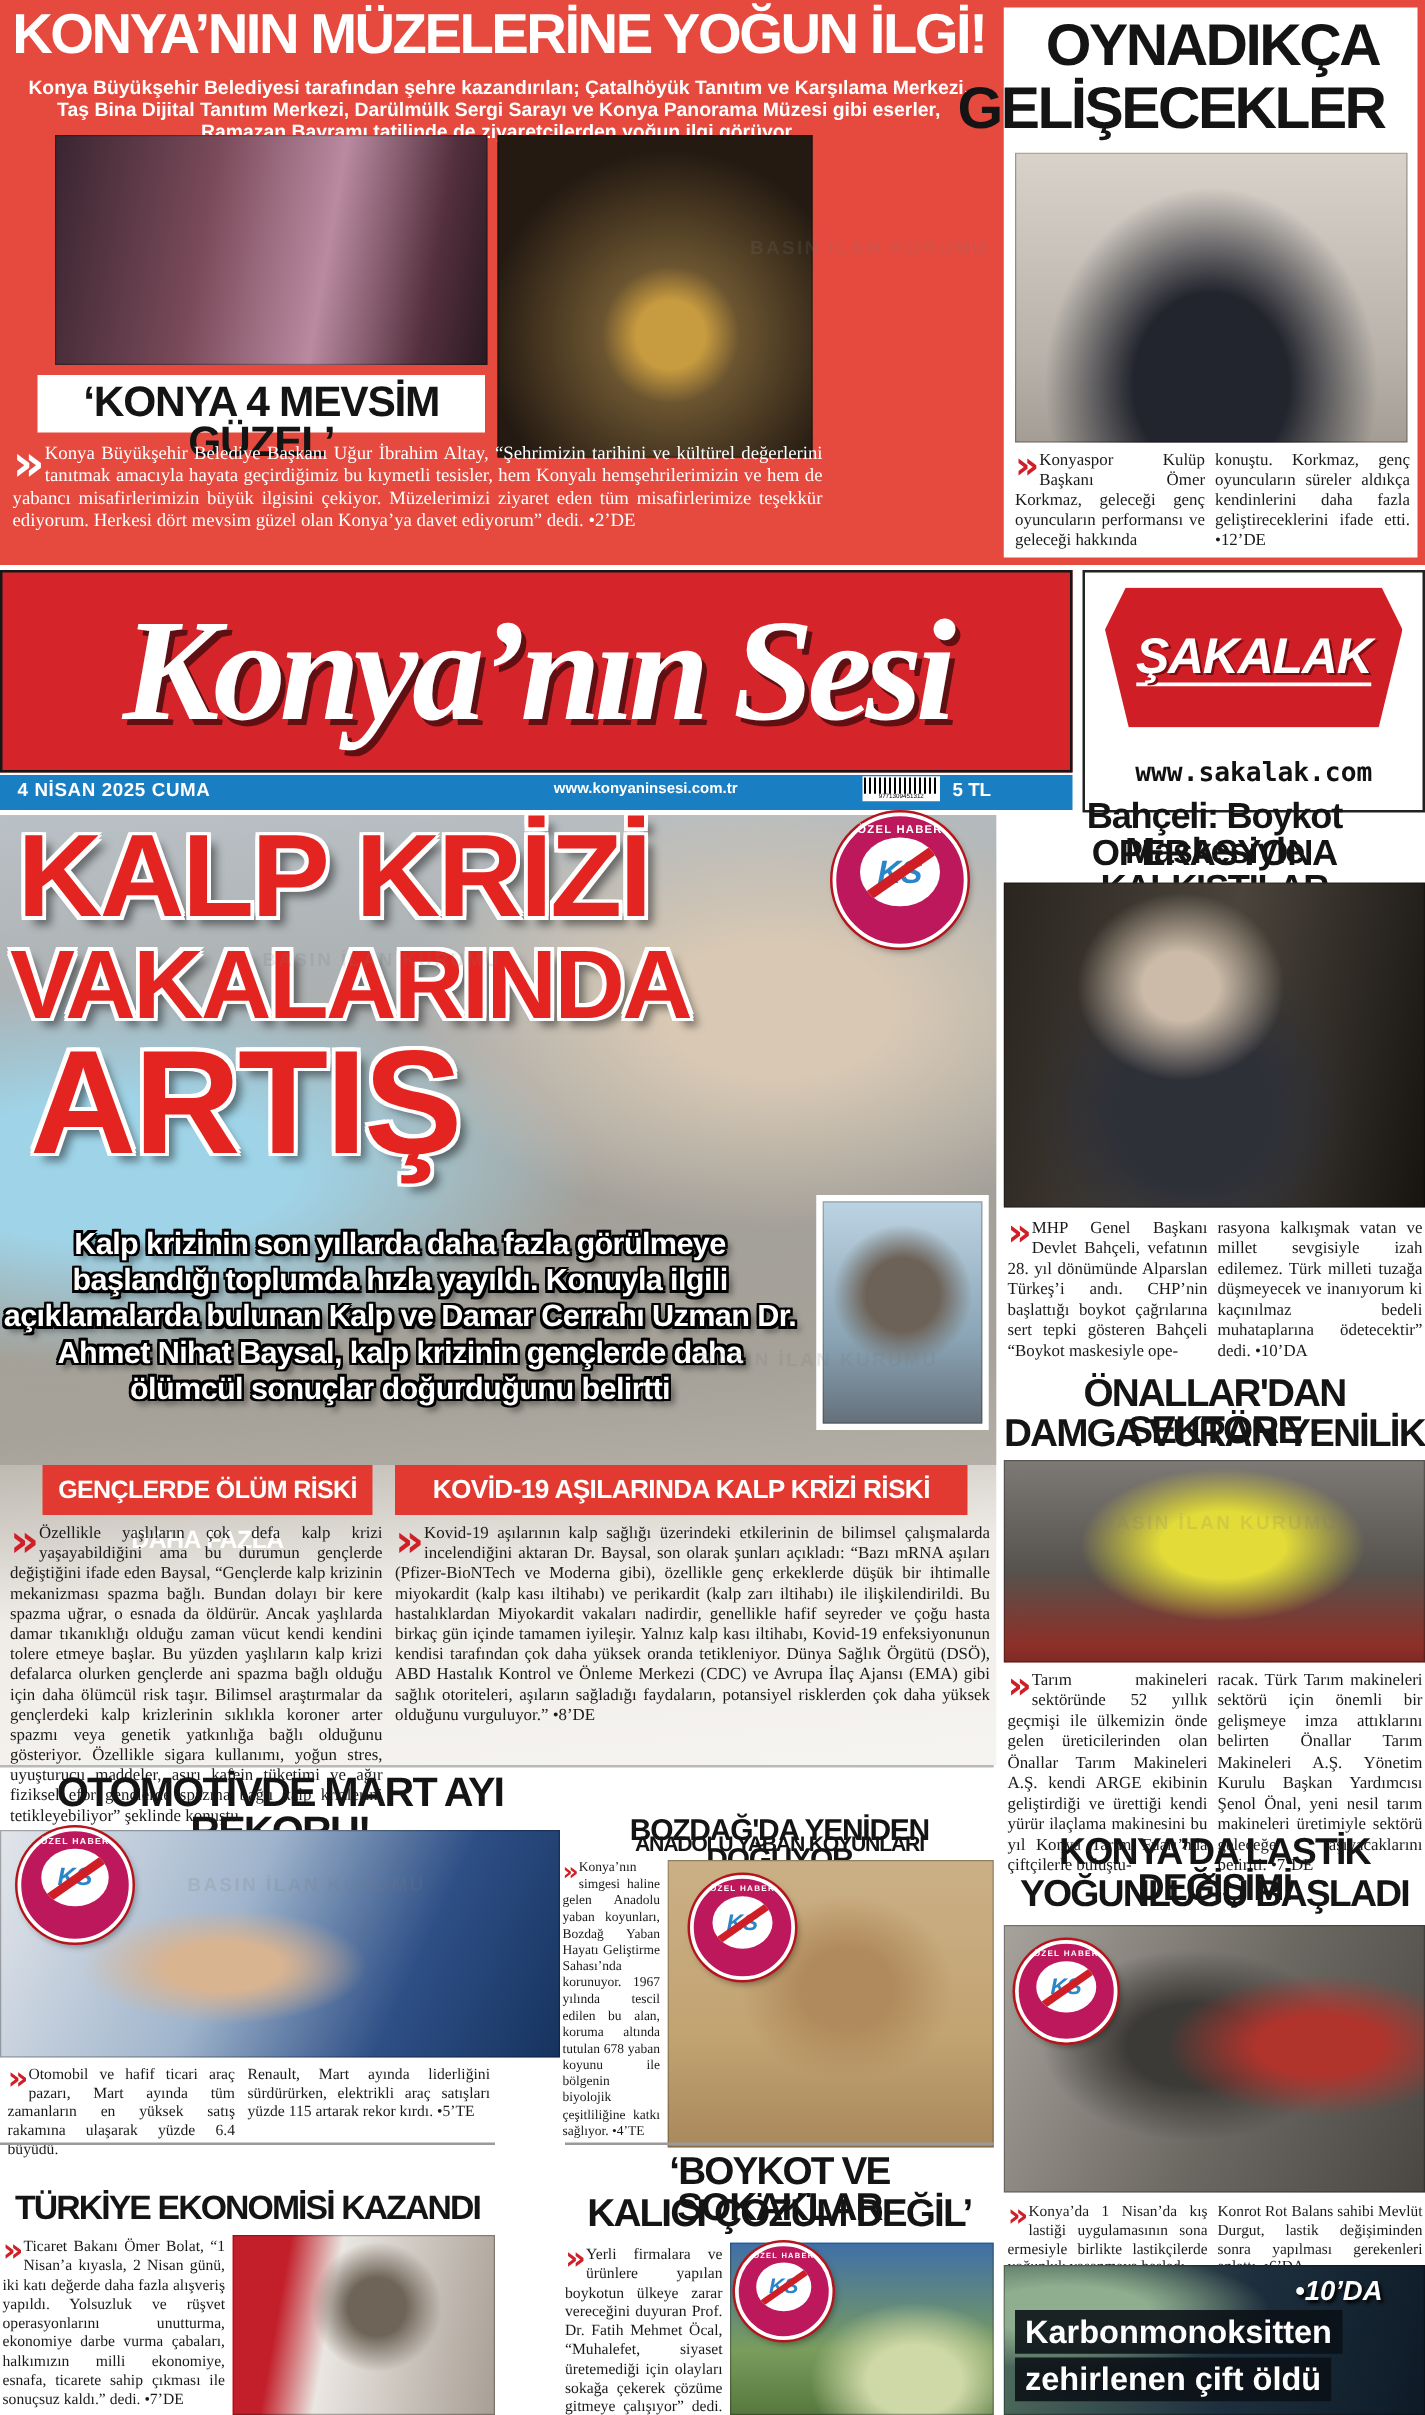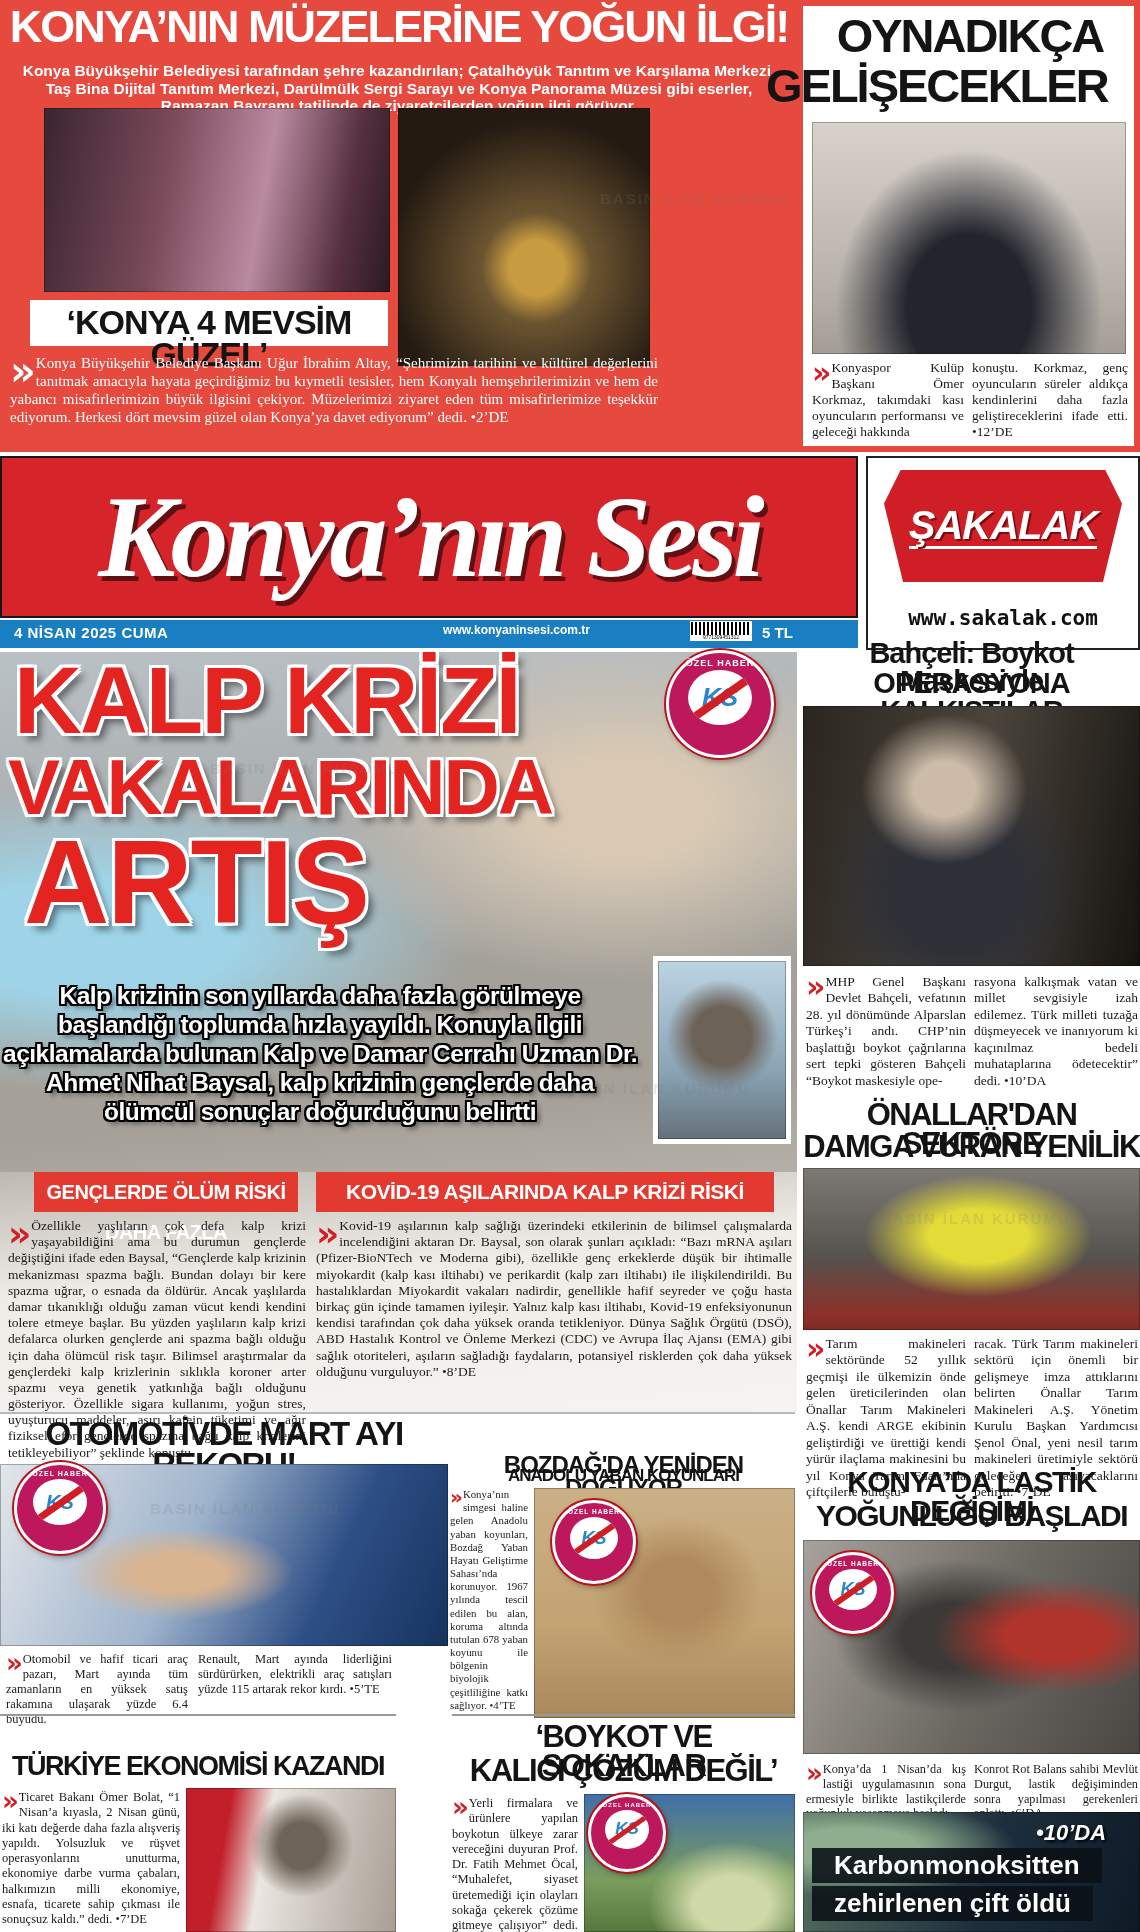--- a/index.html
+++ b/index.html
@@ -28,21 +28,21 @@
       text-shadow:-3px -3px 0 #fff,3px -3px 0 #fff,-3px 3px 0 #fff,3px 3px 0 #fff,
                   0 -3px 0 #fff,0 3px 0 #fff,-3px 0 0 #fff,3px 0 0 #fff,
                   7px 7px 7px rgba(0,0,0,.45);}
   .outline-white{color:#fff;font-weight:bold;
       text-shadow:-2px -2px 0 #000,2px -2px 0 #000,-2px 2px 0 #000,2px 2px 0 #000,
                   0 -2px 0 #000,0 2px 0 #000,-2px 0 0 #000,2px 0 0 #000,
                   4px 4px 5px rgba(0,0,0,.6);}
   .cap{font-family:"Liberation Serif",serif;color:#1a1a1a;text-align:justify;}
   .barcode{background:repeating-linear-gradient(90deg,#000 0 2px,#fff 2px 4px);}
   .pill{background:rgba(10,16,22,.88);color:#fff;font-weight:bold;
-        padding:2px 22px;display:inline-block;}
+        padding:2px 8px;display:inline-block;}
 </style>
 </head>
 <body>
 
 <div id="page">
 
   <div class="abs" style="left:0;top:0;width:1140px;height:452px;background:#e6493d;"></div>
 
   <div class="abs hl" style="left:0;top:6px;width:798px;font-size:45px;color:#fff;letter-spacing:-2px;">KONYA’NIN MÜZELERİNE YOĞUN İLGİ!</div>
   <div class="abs" style="left:16px;top:62px;width:766px;font-size:15.5px;font-weight:bold;color:#fff;
@@ -60,21 +60,21 @@
     <span class="chev white" style="font-size:40px;">»</span><span>Konya Büyükşehir Belediye Başkanı Uğur İbrahim Altay, “Şehrimizin tarihini ve kültürel değerlerini tanıtmak amacıyla hayata geçirdiğimiz bu kıymetli tesisler, hem Konyalı hemşehrilerimizin ve hem de yabancı misafirlerimizin büyük ilgisini çekiyor. Müzelerimizi ziyaret eden tüm misafirlerimize teşekkür ediyorum. Herkesi dört mevsim güzel olan Konya’ya davet ediyorum” dedi. •2’DE</span>
   </div>
 
   <div class="abs" style="left:803px;top:6px;width:331px;height:440px;background:#fff;"></div>
   <div class="abs hl" style="left:806px;top:14px;width:328px;font-size:47px;letter-spacing:-2px;">OYNADIKÇA</div>
   <div class="abs hl" style="left:766px;top:64px;width:328px;font-size:47px;letter-spacing:-2px;">GELİŞECEKLER</div>
   <div class="abs photo" style="left:812px;top:122px;width:314px;height:232px;
               background:radial-gradient(ellipse at 50% 80%,#23252e 0 28%,rgba(35,37,46,0) 60%),
                          linear-gradient(#d8d2ca,#b8b2aa 70%,#a39d95);"></div>
   <div class="abs cap" style="left:812px;top:360px;width:152px;font-size:13.5px;line-height:1.18;">
-    <span class="chev">»</span><span>Konyaspor Kulüp Başkanı Ömer Korkmaz, takımdaki kası oyuncuların performansı ve geleceği hakkında</span>
+    <span class="chev">»</span><span>Konyaspor Kulüp Başkanı Ömer Korkmaz, geleceği genç oyuncuların performansı ve geleceği hakkında</span>
   </div>
   <div class="abs cap" style="left:972px;top:360px;width:156px;font-size:13.5px;line-height:1.18;">konuştu. Korkmaz, genç oyuncuların süreler aldıkça kendinlerini daha fazla geliştireceklerini ifade etti. •12’DE</div>
 
   <div class="abs" style="left:0;top:456px;width:858px;height:162px;background:#d6242b;border:2px solid #161616;box-sizing:border-box;"></div>
   <div class="abs" style="left:0;top:462px;width:858px;height:150px;font-family:'Liberation Serif',serif;
               font-style:italic;font-weight:bold;font-size:116px;color:#fff;text-align:center;
               line-height:150px;letter-spacing:-5px;text-shadow:4px 5px 0 rgba(0,0,0,.55);">Konya’nın Sesi</div>
 
   <div class="abs" style="left:866px;top:456px;width:274px;height:194px;background:#fff;border:2px solid #222;box-sizing:border-box;"></div>
   <div class="abs" style="left:884px;top:470px;width:238px;height:112px;background:#d01e26;

